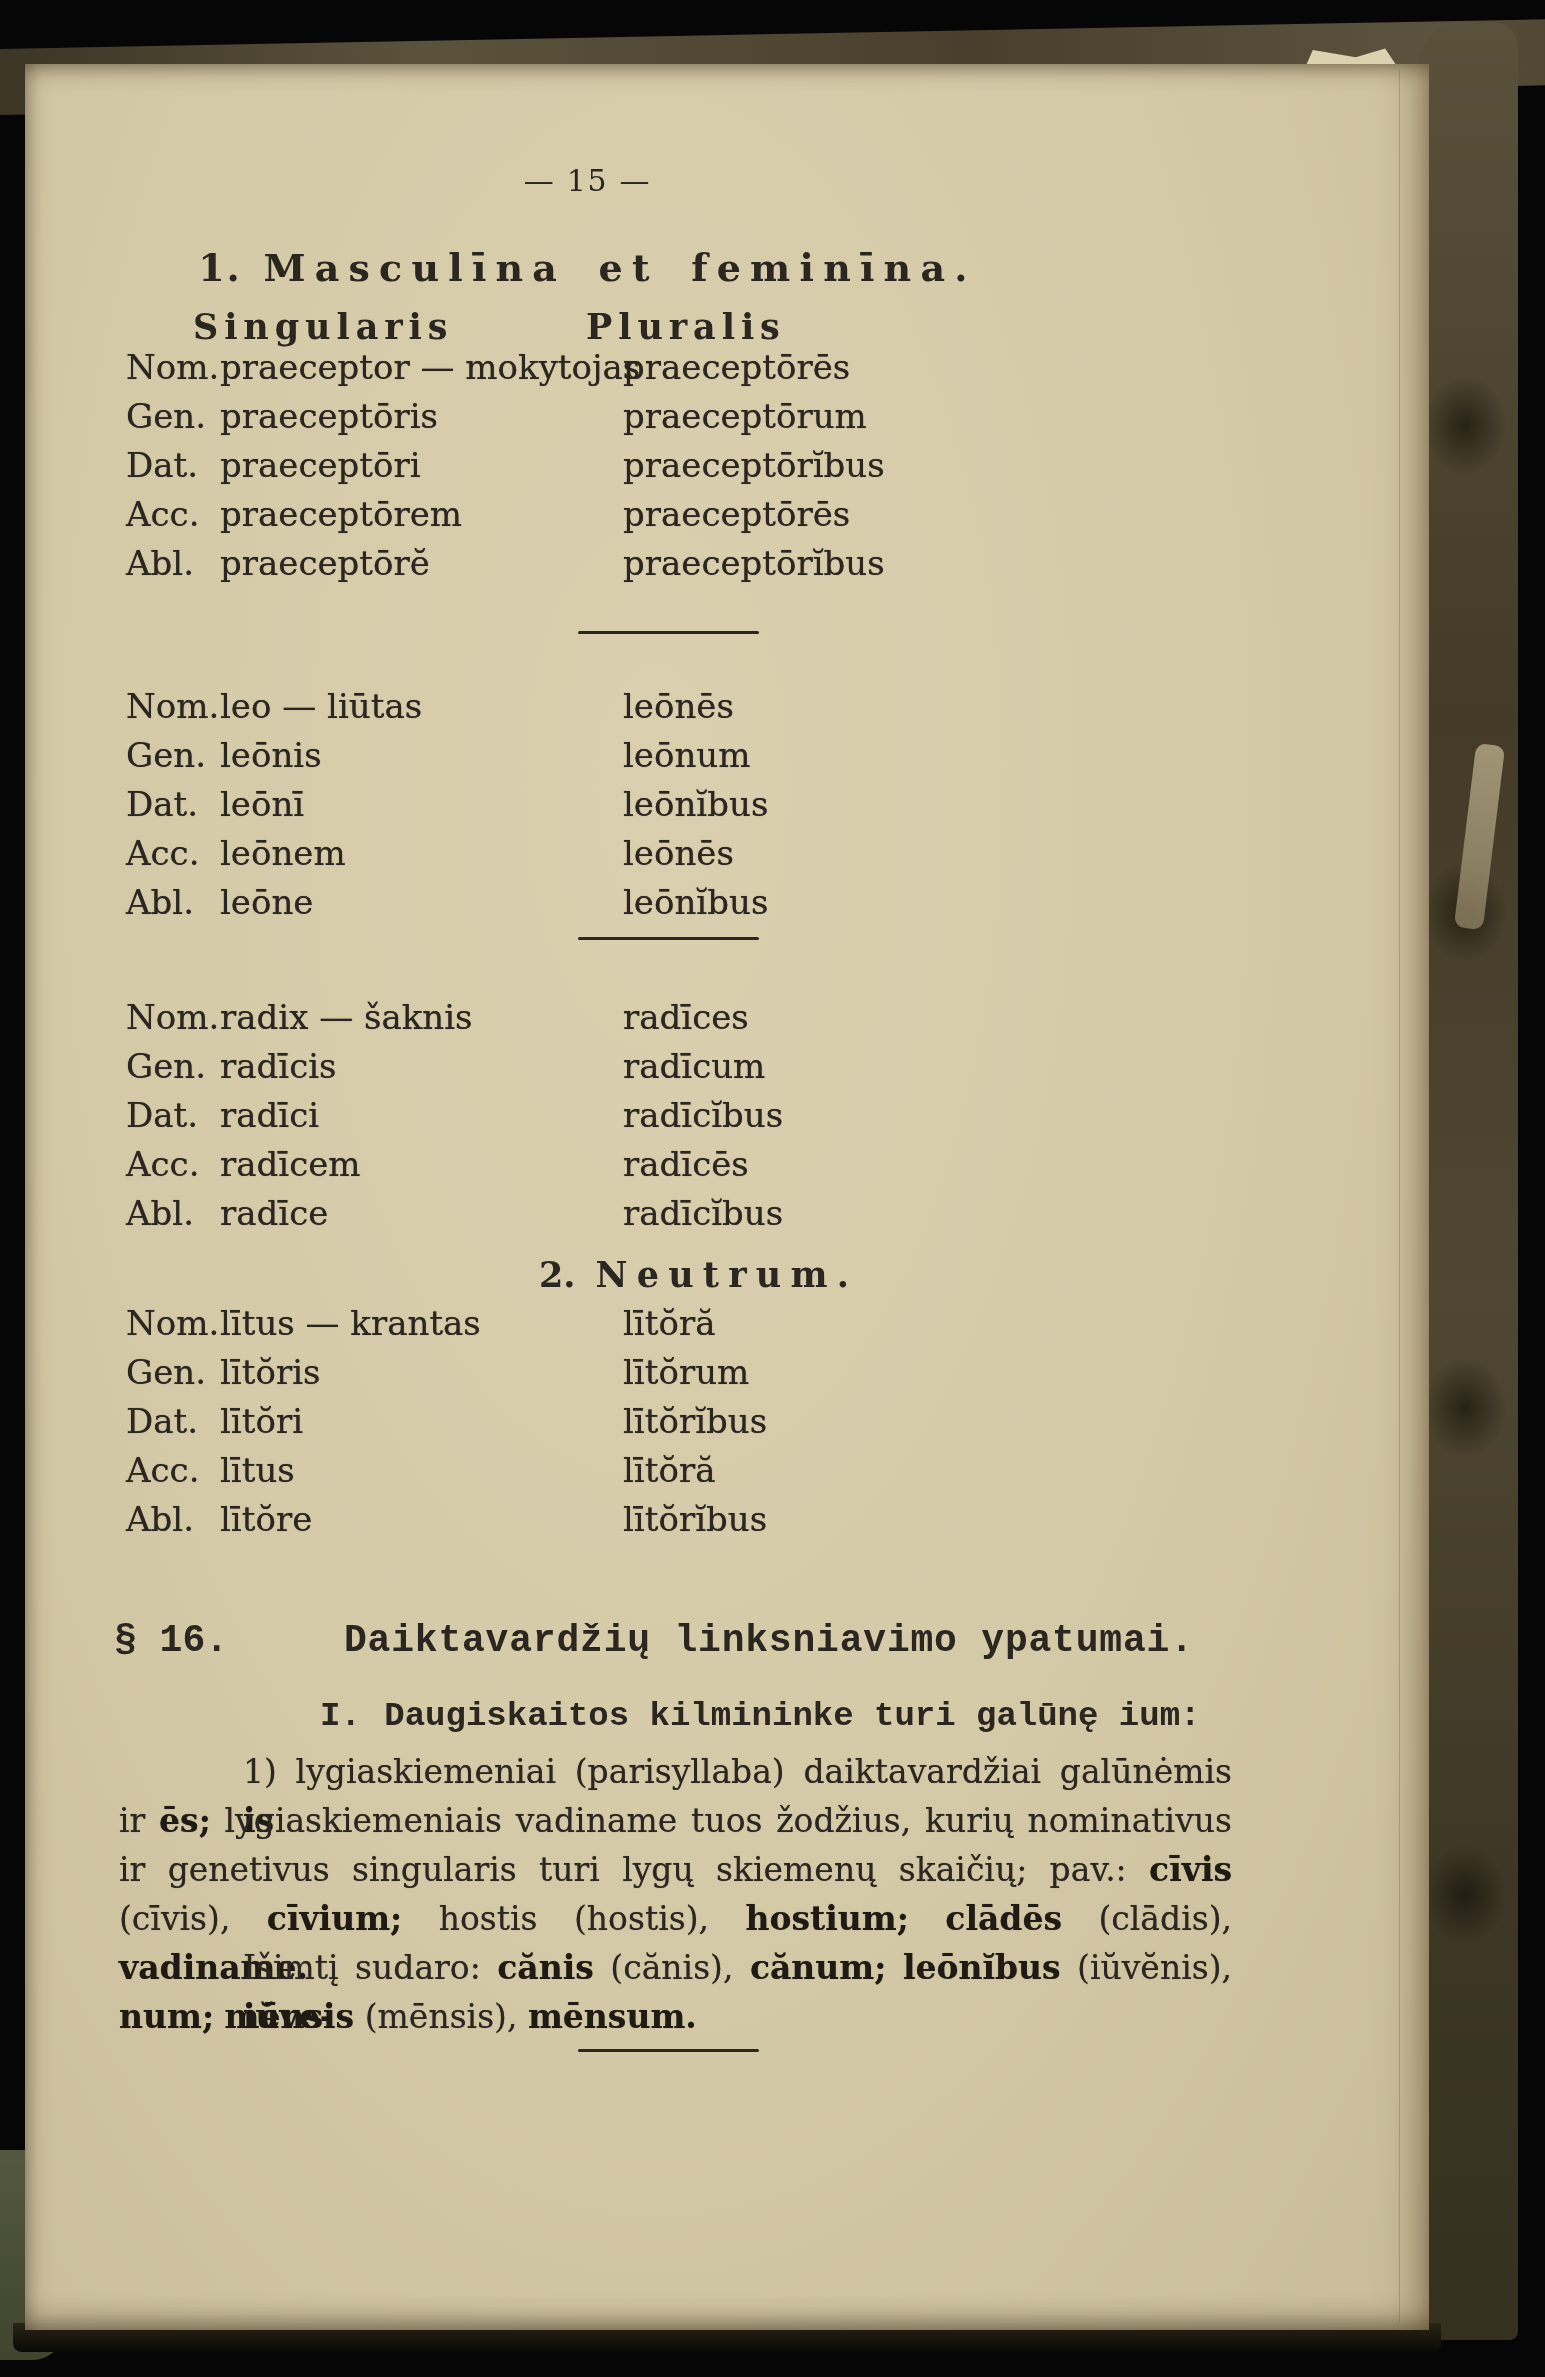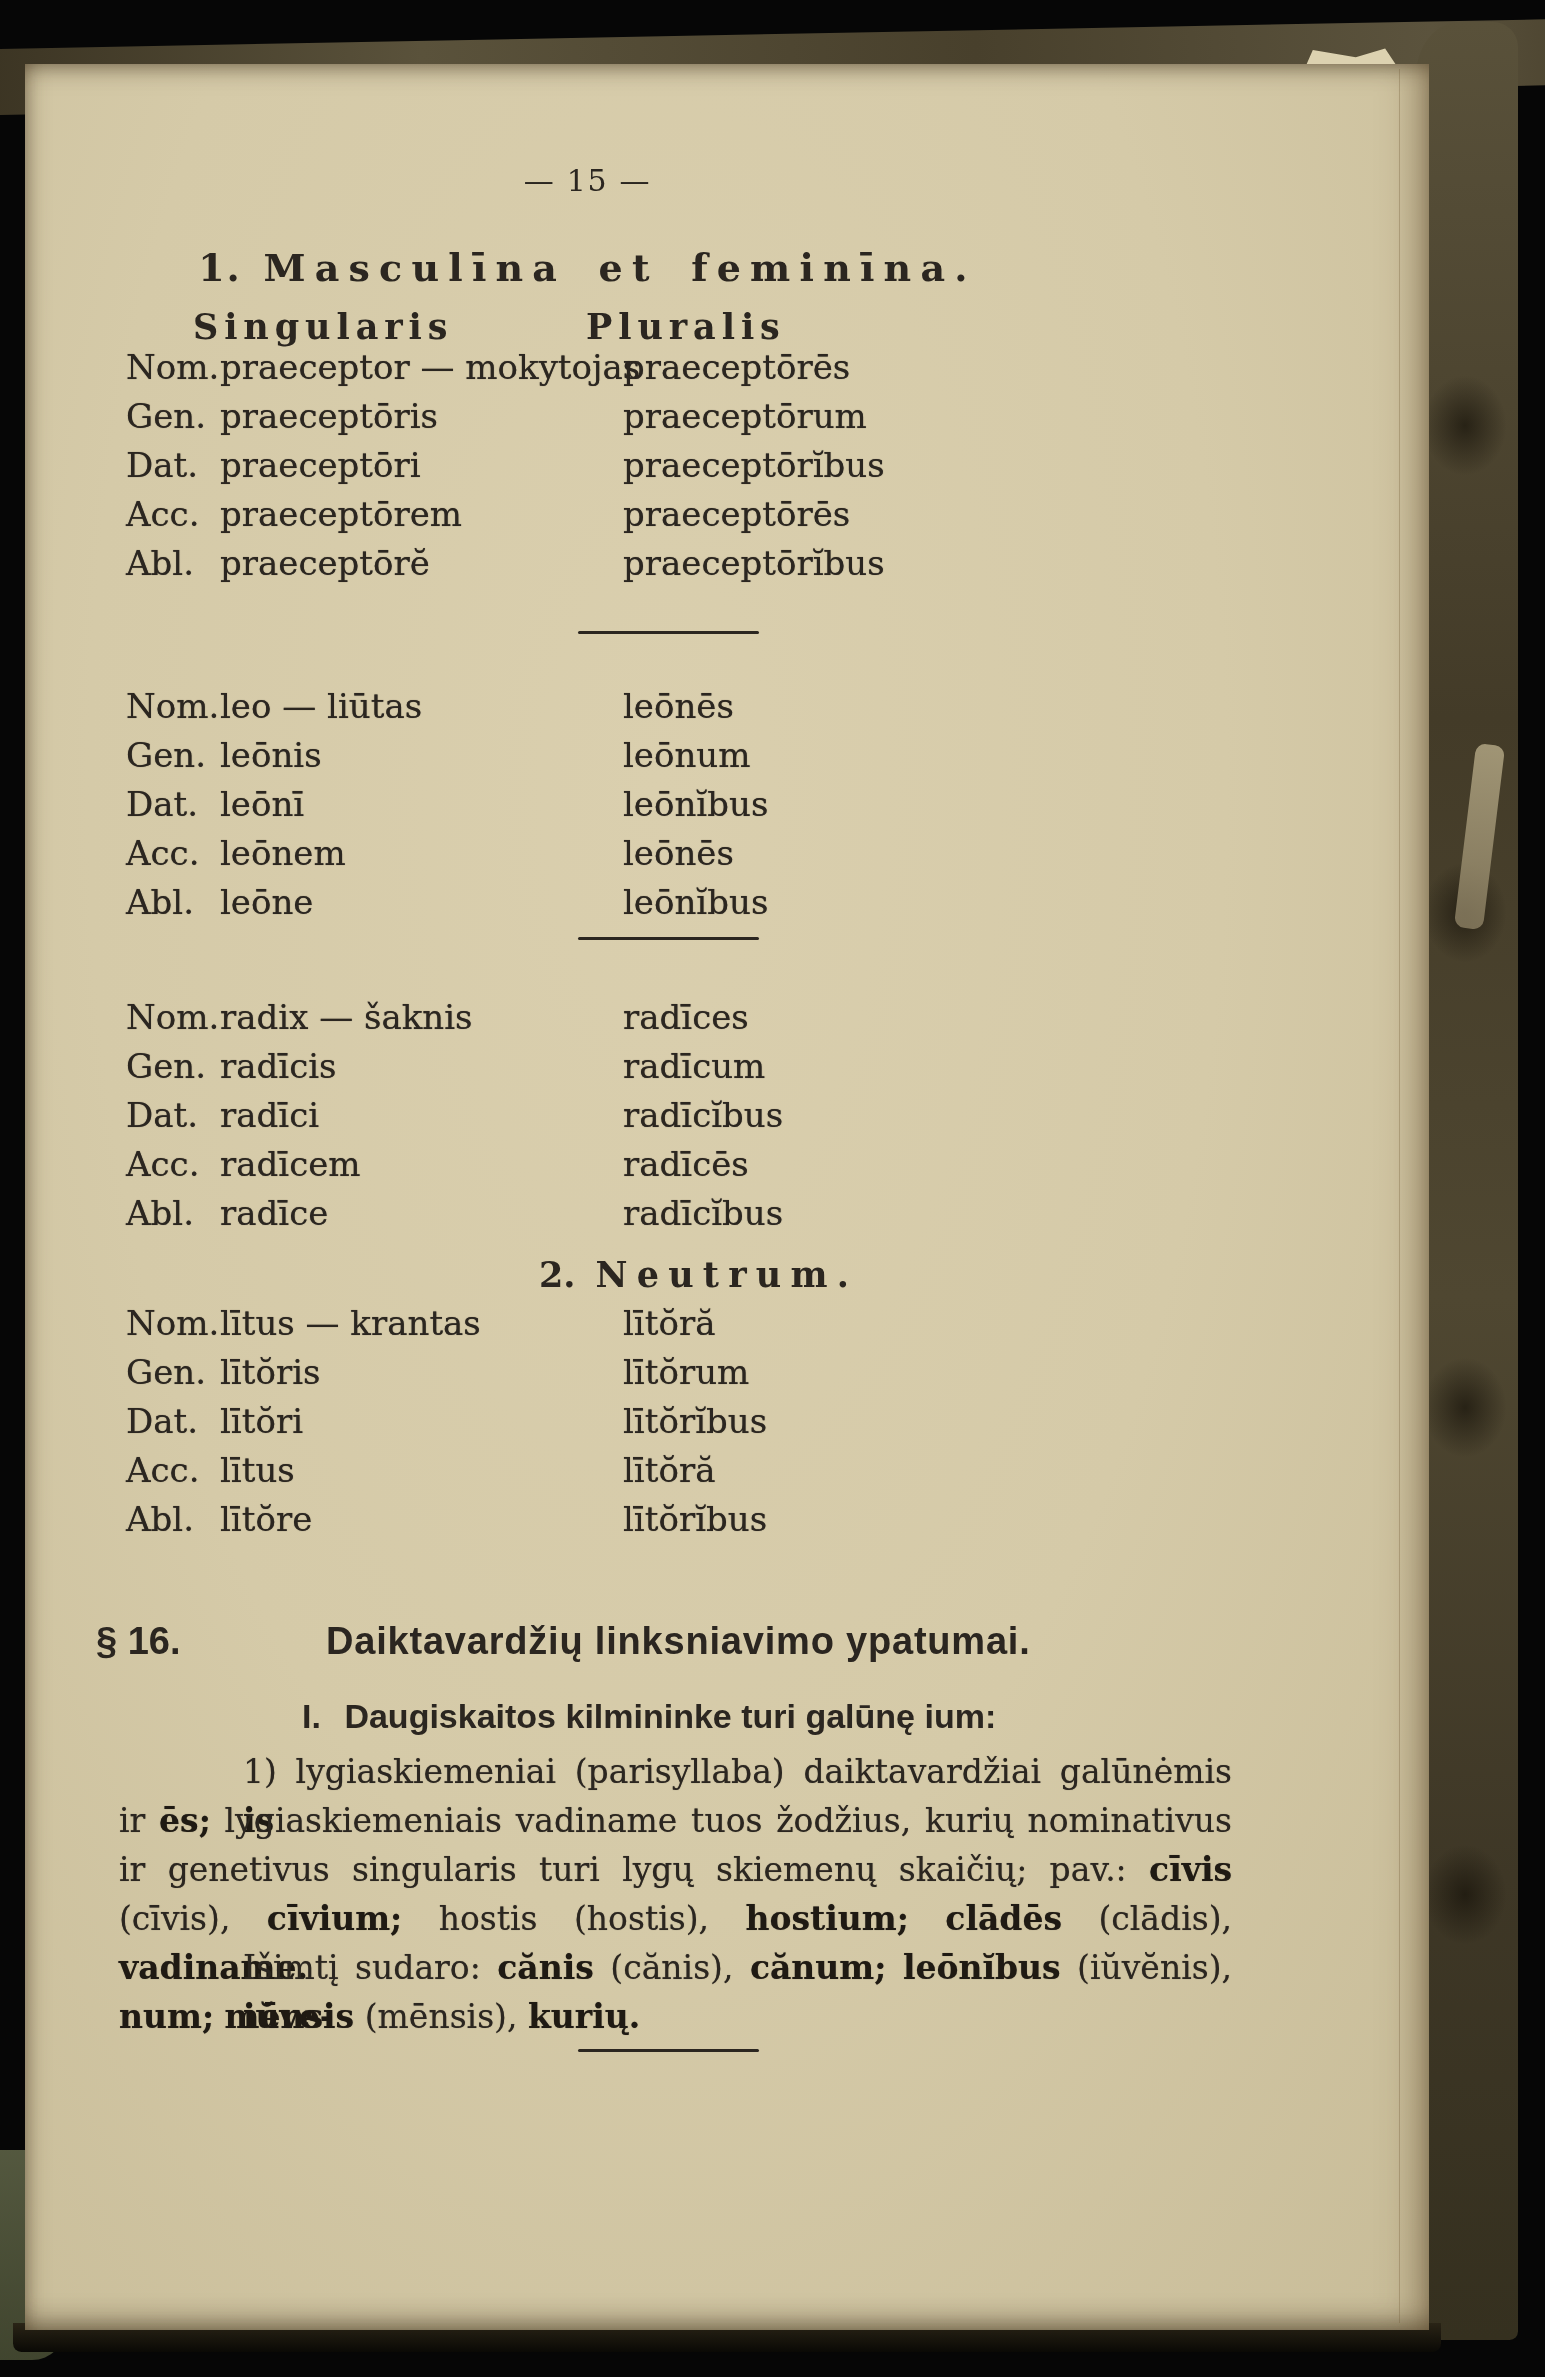--- a/index.html
+++ b/index.html
@@ -75,21 +75,21 @@
   .tpl{position:absolute; left:598px;}
 
   .rule{position:absolute; left:553px; width:181px; height:3.4px; background:var(--rule);
     border-radius:1.7px;}
 
   .h2{position:absolute; top:1186px; left:514px; font-weight:bold; font-size:35px;
     line-height:49px; white-space:nowrap;}
   .h2 .hnum{margin-right:20px;}
   .h2 .htxt2{letter-spacing:9.2px;}
 
-  .sans{font-family:Liberation Sans, sans-serif;}
+  .sans{font-family:Liberation Mono, monospace;margin-left:18px;}
 
   .s16head{position:absolute; top:1552px; left:0; width:100%; height:50px; line-height:50px;}
   .s16head .snum{position:absolute; left:71px; font-weight:bold; font-size:38px;}
   .s16head .stitle{position:absolute; left:301px; font-weight:bold; font-size:38px; letter-spacing:0.8px;}
 
   .s16sub{position:absolute; top:1628px; left:277px; height:49px; line-height:49px;
     font-weight:bold; font-size:34px;}
   .s16sub .subnum{margin-right:23.5px;}
 
   .para{position:absolute; top:1683px; left:94px; width:1113px; font-size:33px;
@@ -253,19 +253,19 @@
     <div class="s16sub sans">
       <span class="subnum">I.</span><span class="subtxt">Daugiskaitos kilmininke turi galūnę ium:</span>
     </div>
 
     <div class="para">
         <div class="pline indent just"><span>1) lygiaskiemeniai (parisyllaba) daiktavardžiai galūnėmis </span><span class="b">is</span></div>
         <div class="pline just"><span>ir </span><span class="b">ēs;</span><span> lygiaskiemeniais vadiname tuos žodžius, kurių nominativus</span></div>
         <div class="pline just"><span>ir genetivus singularis turi lygų skiemenų skaičių; pav.: </span><span class="b">cīvis</span></div>
         <div class="pline just"><span>(cīvis), </span><span class="b">cīvium;</span><span> hostis (hostis), </span><span class="b">hostium;</span><span> </span><span class="b">clādēs</span><span> (clādis), </span><span class="b">vadiname.</span></div>
         <div class="pline indent just"><span>Išimtį sudaro: </span><span class="b">cănis</span><span> (cănis), </span><span class="b">cănum;</span><span> </span><span class="b">leōnĭbus</span><span> (iŭvĕnis), </span><span class="b">iŭve-</span></div>
-        <div class="pline"><span class="b">num;</span><span> </span><span class="b">mēnsis</span><span> (mēnsis), </span><span class="b">kurių.</span></div>
+        <div class="pline"><span class="b">num;</span><span> </span><span class="b">mēnsis</span><span> (mēnsis), </span><span class="b">mēnsum.</span></div>
       </div>
 
     <div class="rule" style="top:1985px"></div>
   </div>
 </div>
 
 
 </body></html>

